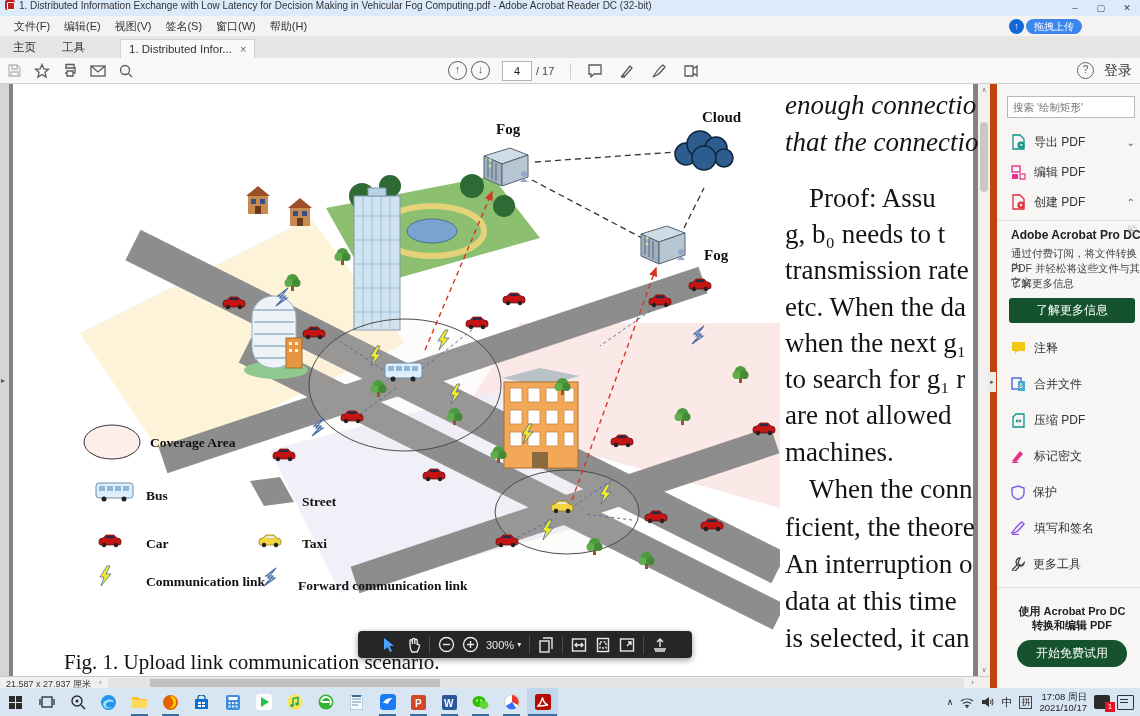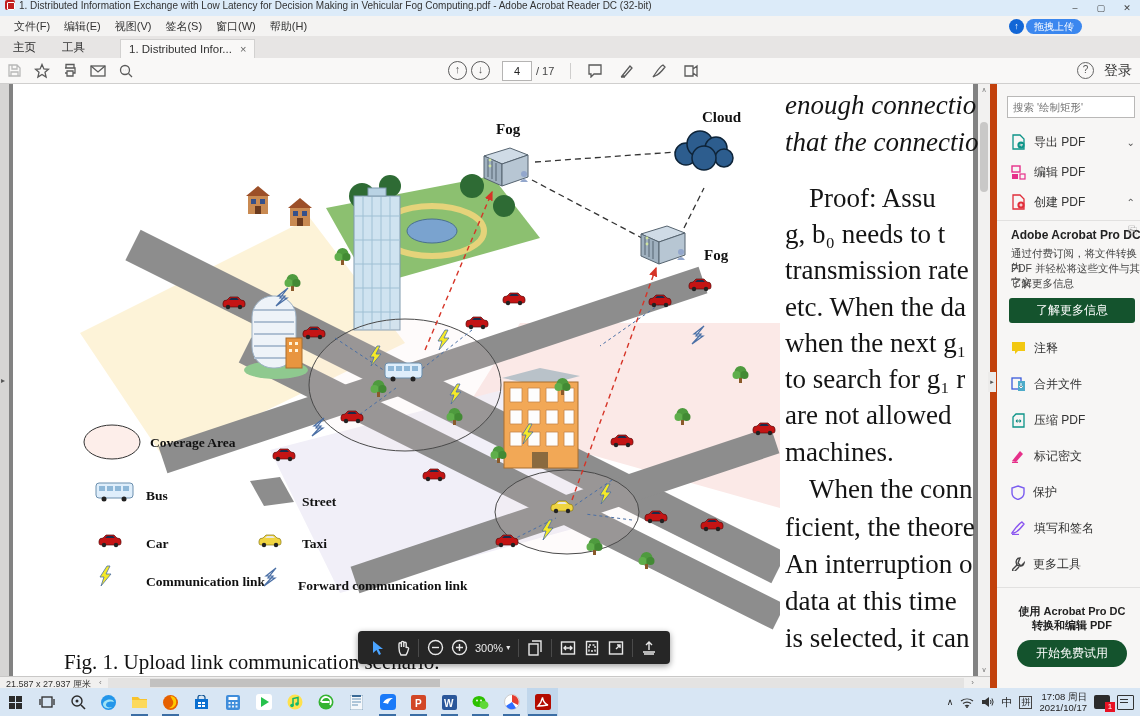--- a/index.html
+++ b/index.html
@@ -47,22 +47,22 @@
   .collapsearrow{top:372px;left:988px;width:8px;height:20px;background:#ecebea;font-size:7px;color:#555;line-height:20px;text-align:center;z-index:4}
   
   .tline{position:absolute;left:785px;width:196px;height:34px;font-family:"Liberation Serif",serif;
          font-size:27px;color:#141414;white-space:nowrap;overflow:hidden}
   .tline.it{font-style:italic}
   .tline.ind{padding-left:24px;width:172px}
   .tline .pre{}
   
   .caption{top:650px;left:64px;font-family:"Liberation Serif",serif;font-size:21px;color:#111;white-space:nowrap}
   
-  .floatbar{top:631px;left:358px;width:296px;height:33px;background:#262626;border-radius:4px;z-index:30;
-            display:flex;align-items:center;padding:0 8px;box-shadow:0 2px 6px rgba(0,0,0,.4)}
+  .floatbar{top:631px;left:358px;width:296px;height:27px;background:#262626;border-radius:4px;z-index:30;
+            display:flex;align-items:center;padding:0 19px;box-shadow:0 2px 6px rgba(0,0,0,.4)}
   .fbi{width:24px;height:24px;display:flex;align-items:center;justify-content:center}
   .fbi svg{stroke:#e8e8e8;fill:none;stroke-width:1.4}
   .fbsep{width:1px;height:18px;background:#4a4a4a;margin:0 4px}
   .fbzoom{color:#e8e8e8;font-size:11px;display:flex;align-items:center;gap:3px;margin:0 4px}
   
   .statusrow{top:676px;left:0;width:990px;height:12px;background:#f1f0ef;border-top:1px solid #c9c8c7;font-size:9px;z-index:3}
   .dims{position:absolute;left:6px;top:1px;color:#333}
   .hs-a{position:absolute;top:1px;font-size:8px;color:#777}
   .htrack{position:absolute;left:108px;top:1px;width:856px;height:10px;background:#e4e3e2}
   .hthumb{position:absolute;left:42px;top:1px;width:290px;height:8px;background:#c2c1c0}

